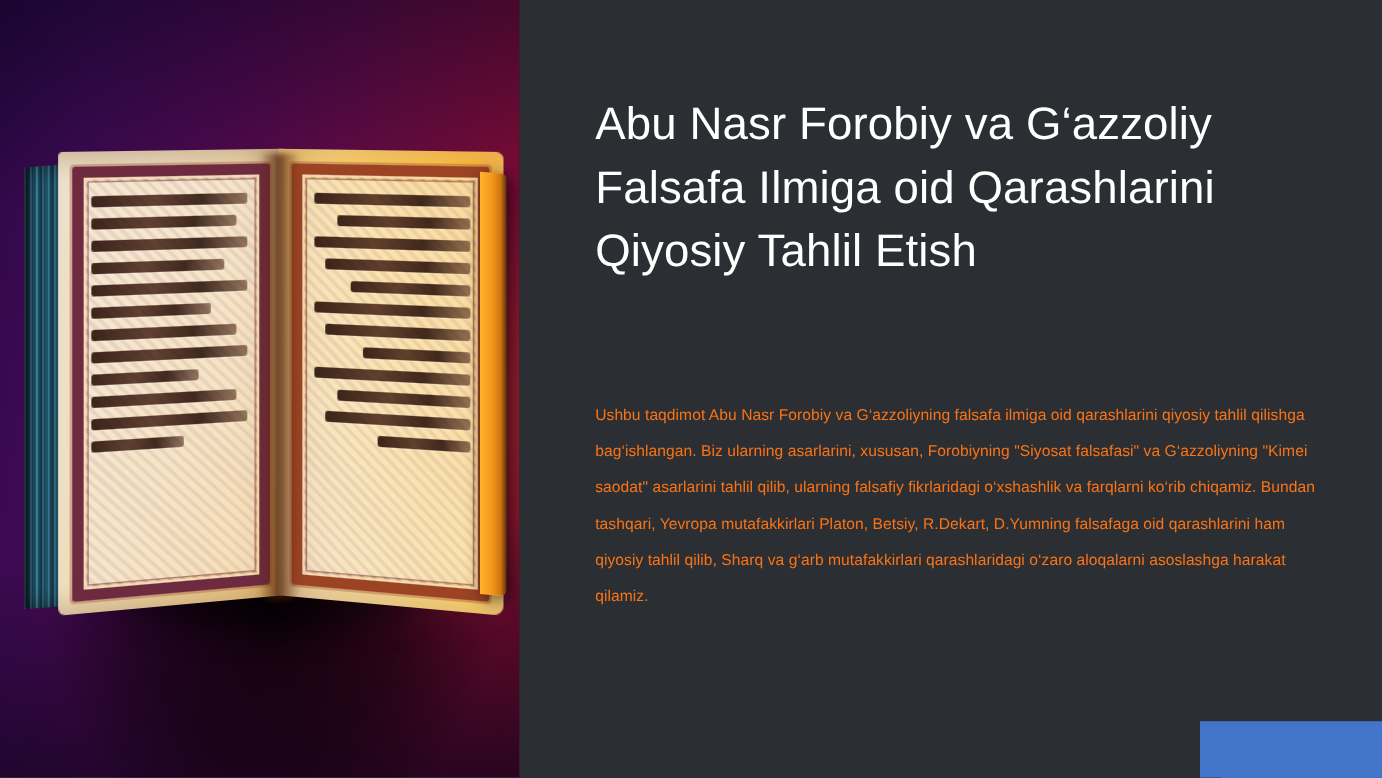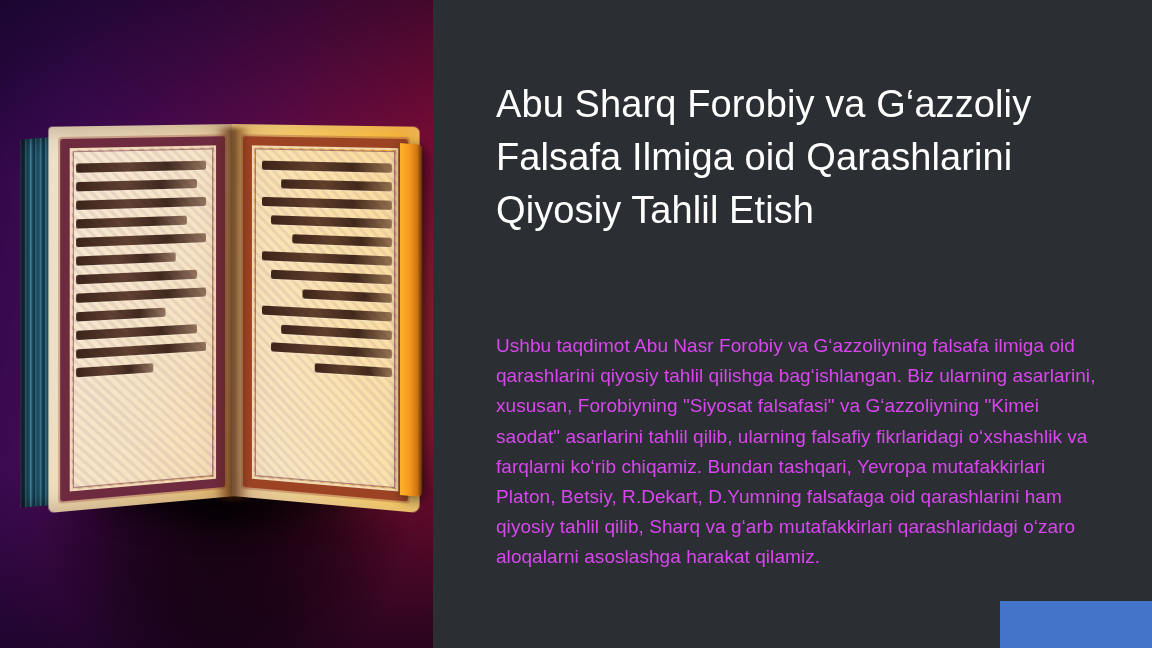--- a/index.html
+++ b/index.html
@@ -207,24 +207,24 @@
     font-weight:400;
     line-height:53px;
     color:#ffffff;
     letter-spacing:0.1px;
   }
 
   .body-text {
     position:absolute;
     left:63px; top:331px;
     width:602px;
-    font-size:19px;
+    font-size:13px;
     font-weight:400;
     line-height:30.2px;
-    color:#d946ef;
+    color:#f97316;
     letter-spacing:0.05px;
   }
 
   
   .accent-bar {
     position:absolute;
     left:1000px; top:601px;
     width:152px; height:47px;
     background:#4274c9;
   }
@@ -277,19 +277,19 @@
           <div class="ln w55"></div>
         </div>
       </div>
 
       <div class="gutter"></div>
       <div class="right-edge"></div>
     </div>
   </div>
 
   <div class="content-panel">
-    <h1 class="title">Abu Sharq Forobiy va G‘azzoliy Falsafa Ilmiga oid Qarashlarini Qiyosiy Tahlil Etish</h1>
+    <h1 class="title">Abu Nasr Forobiy va G‘azzoliy Falsafa Ilmiga oid Qarashlarini Qiyosiy Tahlil Etish</h1>
 
     <p class="body-text">Ushbu taqdimot Abu Nasr Forobiy va G‘azzoliyning falsafa ilmiga oid qarashlarini qiyosiy tahlil qilishga bag‘ishlangan. Biz ularning asarlarini, xususan, Forobiyning "Siyosat falsafasi" va G‘azzoliyning "Kimei saodat" asarlarini tahlil qilib, ularning falsafiy fikrlaridagi o‘xshashlik va farqlarni ko‘rib chiqamiz. Bundan tashqari, Yevropa mutafakkirlari Platon, Betsiy, R.Dekart, D.Yumning falsafaga oid qarashlarini ham qiyosiy tahlil qilib, Sharq va g‘arb mutafakkirlari qarashlaridagi o‘zaro aloqalarni asoslashga harakat qilamiz.</p>
   </div>
 
   <div class="accent-bar"></div>
 </div>
 
 </body></html>

